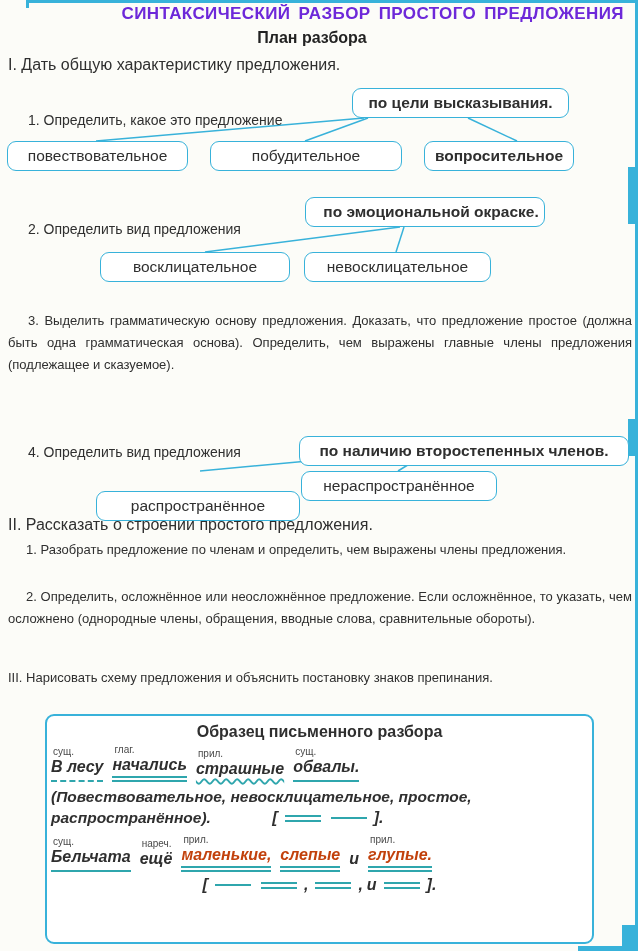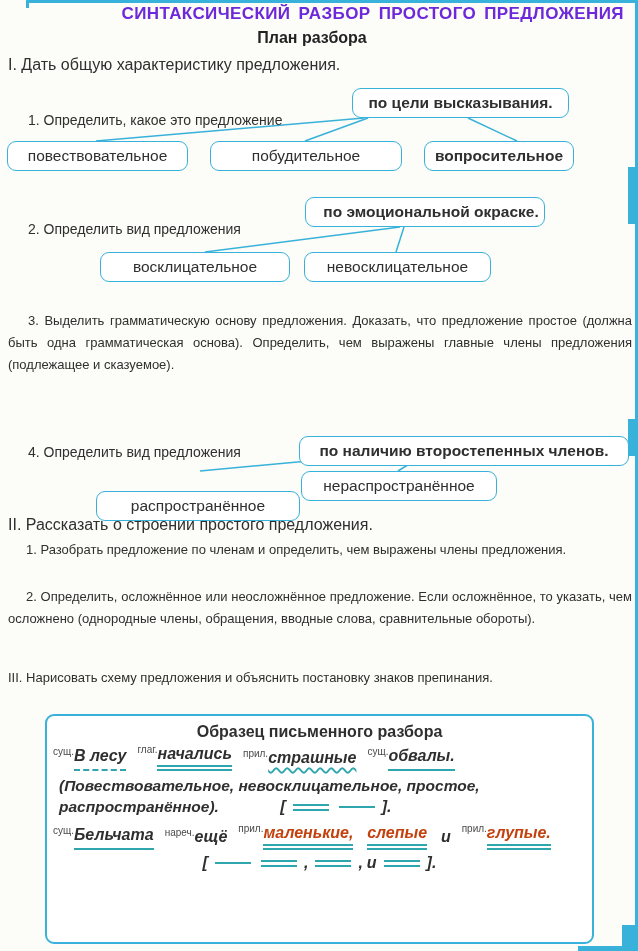--- a/index.html
+++ b/index.html
@@ -73,33 +73,33 @@
 
   
   #sample{
     position:absolute; left:45px; top:714px; width:549px; height:230px;
     border:2px solid var(--accent); border-radius:9px;
     padding:7px 4px 8px; background:#fff;
   }
   .sample-title{ text-align:center; font-weight:bold; font-size:16px; margin-bottom:3px; }
   .sentence{ white-space:nowrap; margin:1px 0 4px; }
   .sentence.second{ margin-top:6px; }
-  .wunit{ display:inline-flex; align-items:flex-start; margin-right:9px; vertical-align:bottom; }
+  .wunit{ display:inline-flex; flex-direction:column; align-items:flex-start; margin-right:9px; vertical-align:bottom; }
   .pos{ font-size:10px; line-height:11px; color:#4a4a4a; margin-left:2px; font-style:normal; }
   .word{ font-style:italic; font-weight:bold; font-size:16px; line-height:20px; padding-bottom:3px; }
   .word.accent{ color:#c2410c; }
   .u-single { border-bottom:2px solid var(--ul); }
   .u-double { border-bottom:6px double var(--ul); padding-bottom:1px; }
   .u-dashdot{ border-bottom:2px dashed var(--ul); }
   .u-wavy{
     text-decoration-line:underline; text-decoration-style:wavy;
     text-decoration-color:var(--ul); text-decoration-thickness:2px;
     text-underline-offset:4px;
   }
-  .analysis-block{ margin:2px 8px 3px; }
+  .analysis-block{ margin:2px 0 3px; }
   .analysis{ font-style:italic; font-weight:bold; font-size:15.5px; line-height:21px; }
   .scheme{ font-style:italic; font-weight:bold; font-size:16px; white-space:nowrap; }
   .scheme.inline{ margin-left:55px; }
   .scheme.centered{ display:block; text-align:center; margin-top:3px; }
   .stext{ margin:0 2px; }
   .sline{ display:inline-block; width:36px; margin:0 5px; }
   .sline.single{ height:2px; background:var(--ul); vertical-align:4px; }
   .sline.double{ height:7px; border-top:2px solid var(--ul); border-bottom:2px solid var(--ul); vertical-align:1px; background:transparent; }
 </style>
 </head>

